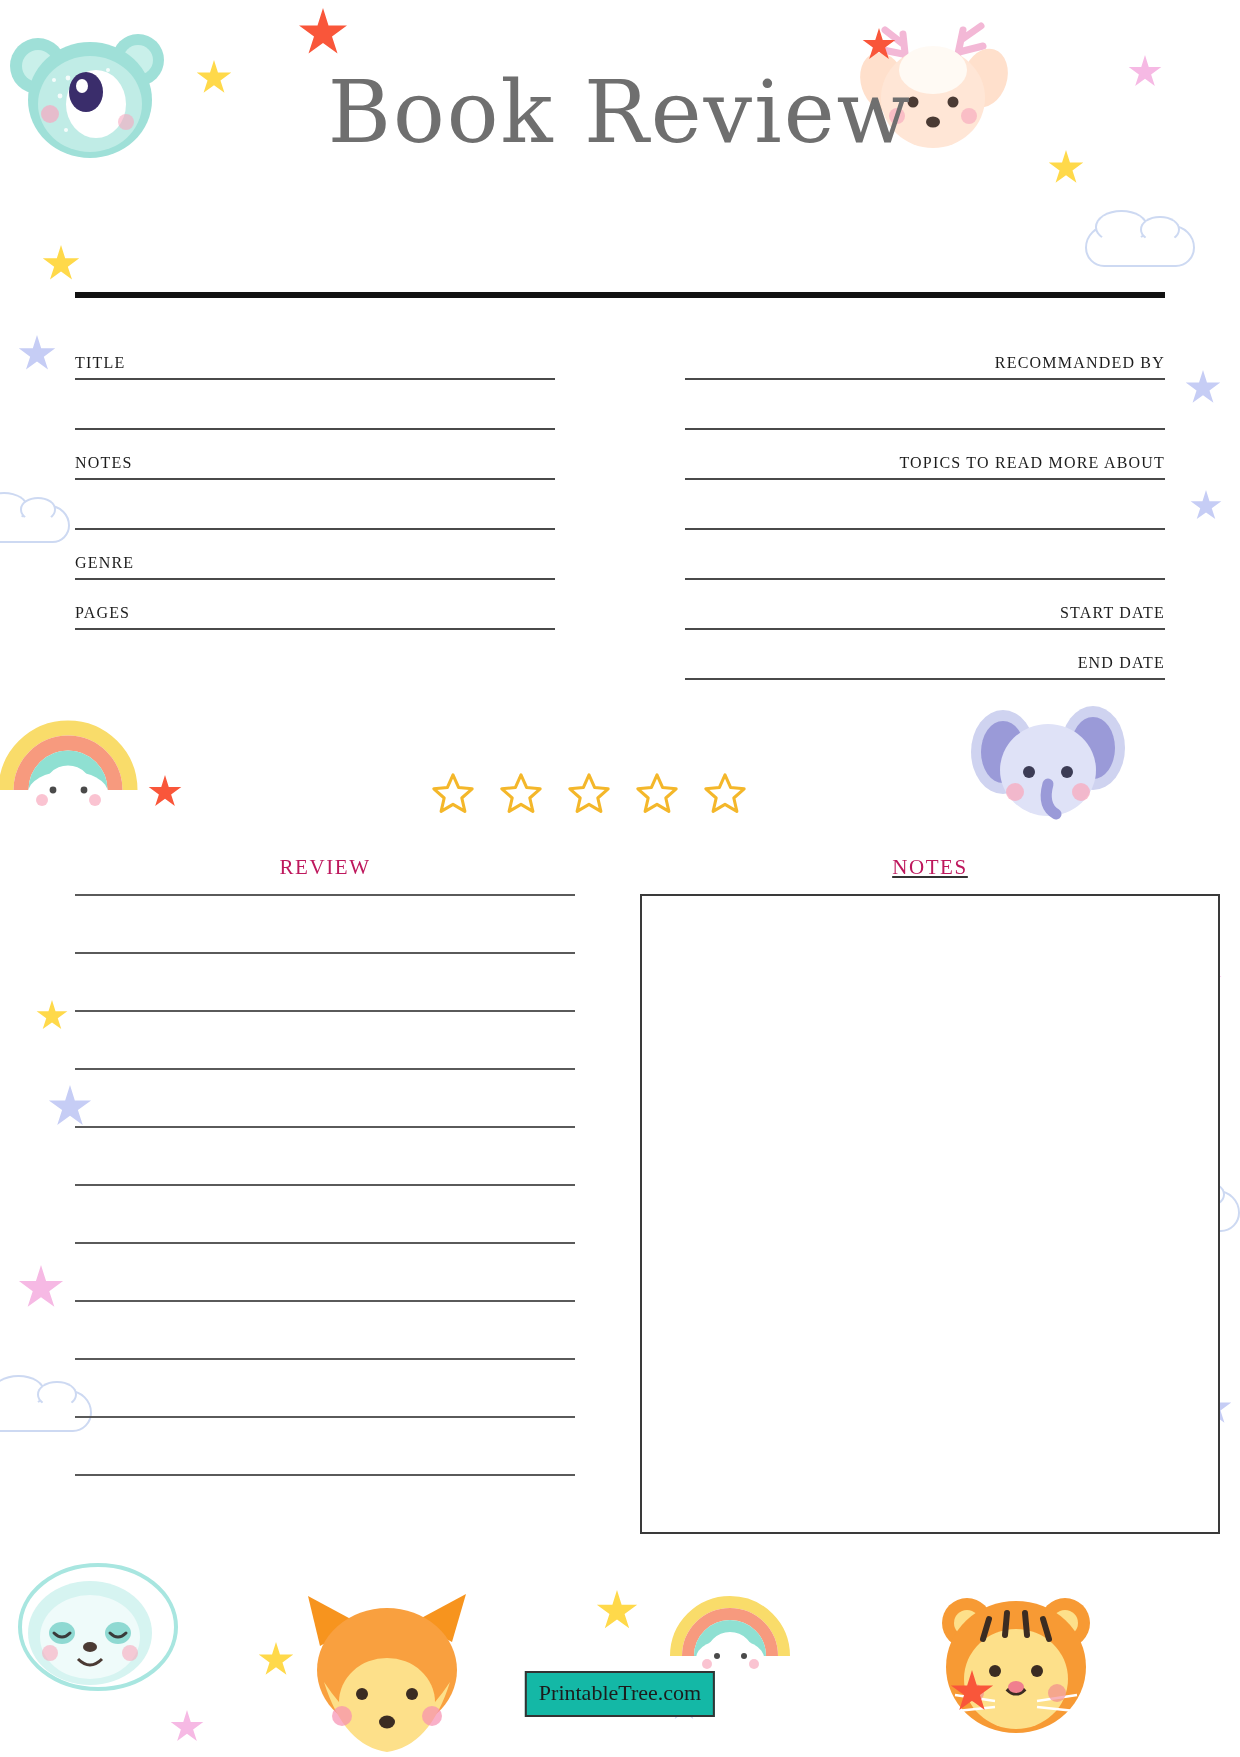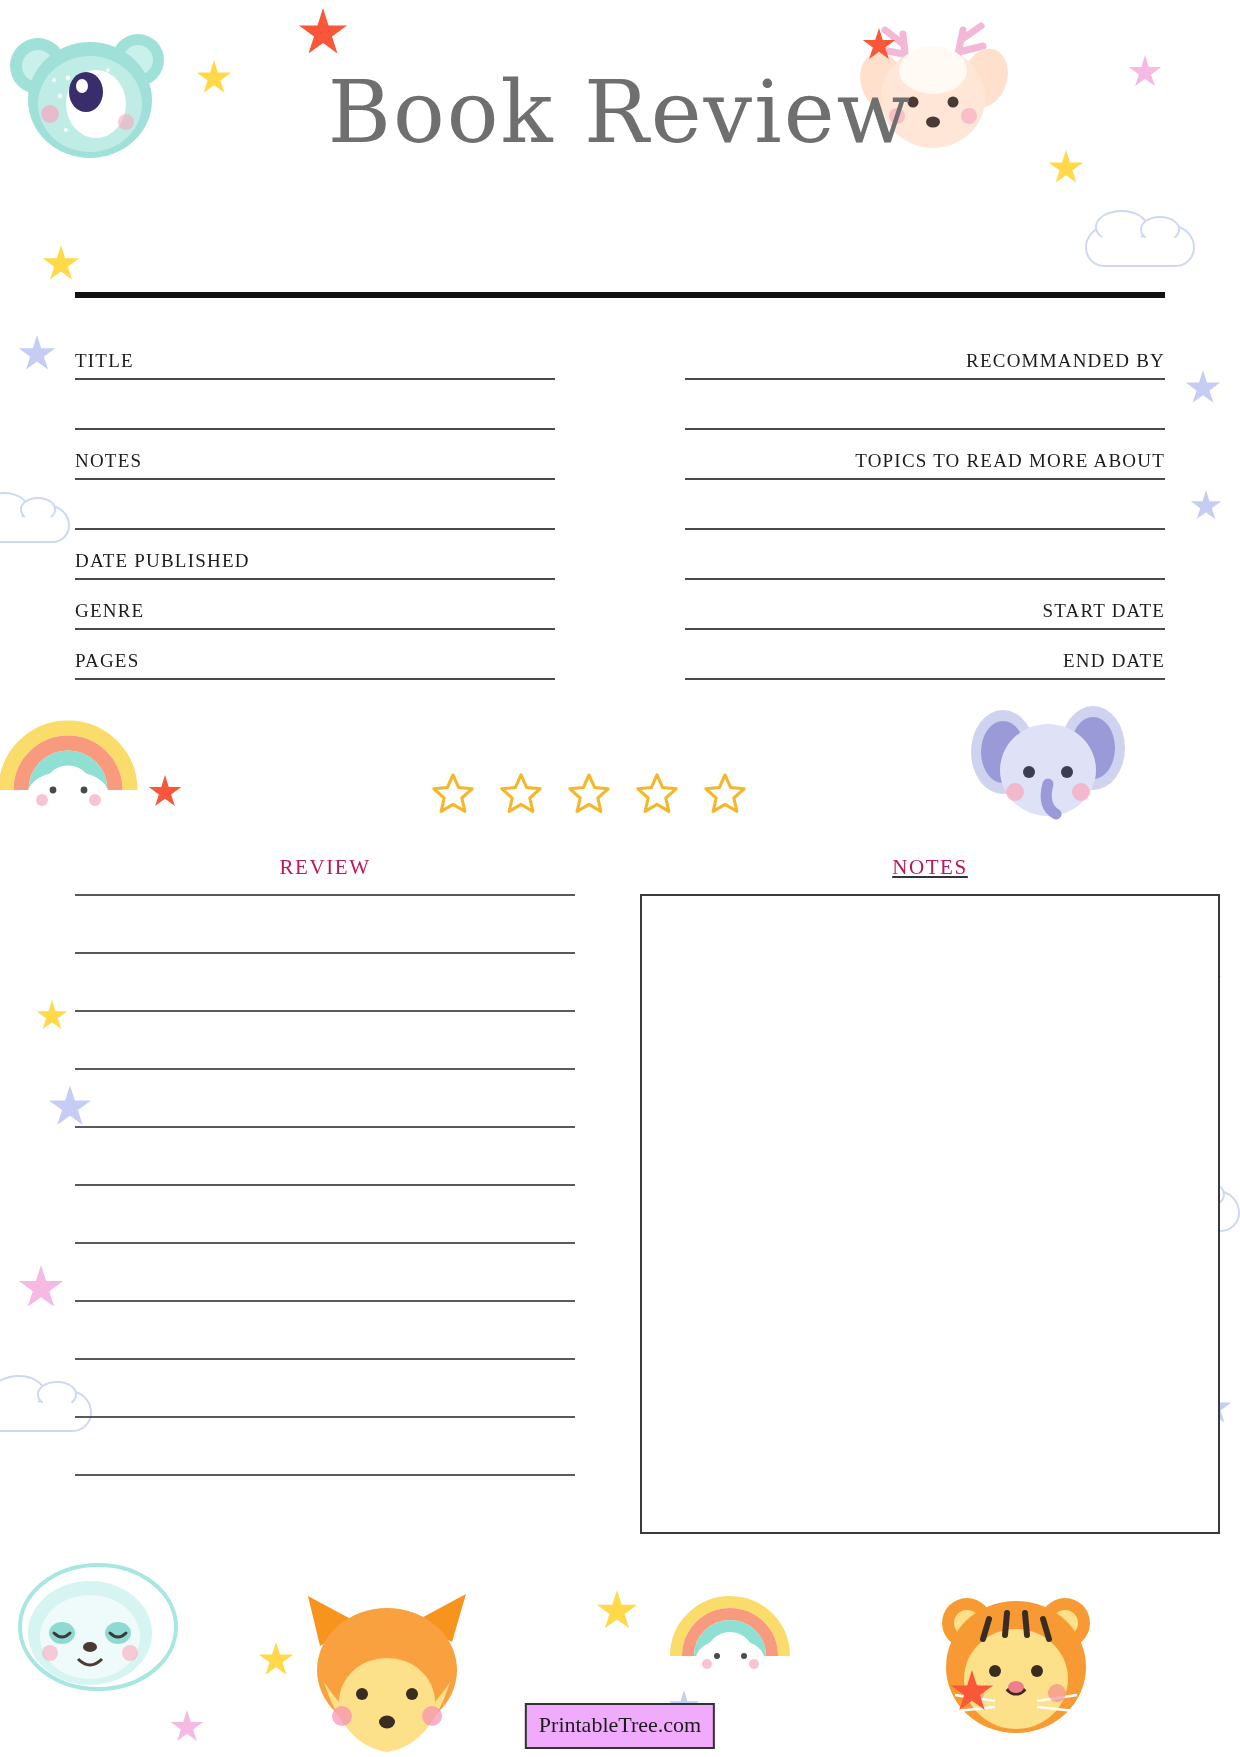--- a/index.html
+++ b/index.html
@@ -95,21 +95,21 @@
     z-index: 4;
   }
   .col { width: 480px; }
 
   .field {
     position: relative;
     height: 50px;
   }
   .field .label {
     font-family: "Liberation Serif", serif;
-    font-size: 19px;
+    font-size: 16px;
     letter-spacing: 1.2px;
     color: #1c1c1c;
     position: absolute;
     bottom: 8px;
     white-space: nowrap;
   }
   .col-left .label { left: 0; }
   .col-right .label { right: 0; }
   .field .rule {
     position: absolute;
@@ -163,23 +163,23 @@
     border: 2px solid #3a3a3a;
     height: 640px;
     background: #fff;
   }
 
   
   .footer-badge {
     position: absolute;
     left: 50%;
     transform: translateX(-50%);
-    bottom: 8px;
+    bottom: 40px;
     border: 2px solid #333;
-    background: #f0abfc;
+    background: #14b8a6;
     padding: 7px 12px 9px;
     font-family: "Liberation Serif", serif;
     font-size: 22px;
     color: #1c1c1c;
     z-index: 20;
   }
 </style>
 </head>
 <body>
 
@@ -353,24 +353,20 @@
     <div class="field blank">
 
       <span class="rule"></span>
     </div>
     <div class="field">
       <span class="label">NOTES</span>
       <span class="rule"></span>
     </div>
     <div class="field blank">
 
-      <span class="rule"></span>
-    </div>
-    <div class="field">
-      <span class="label">DATE PUBLISHED</span>
       <span class="rule"></span>
     </div>
     <div class="field">
       <span class="label">GENRE</span>
       <span class="rule"></span>
     </div>
     <div class="field">
       <span class="label">PAGES</span>
       <span class="rule"></span>
     </div>

